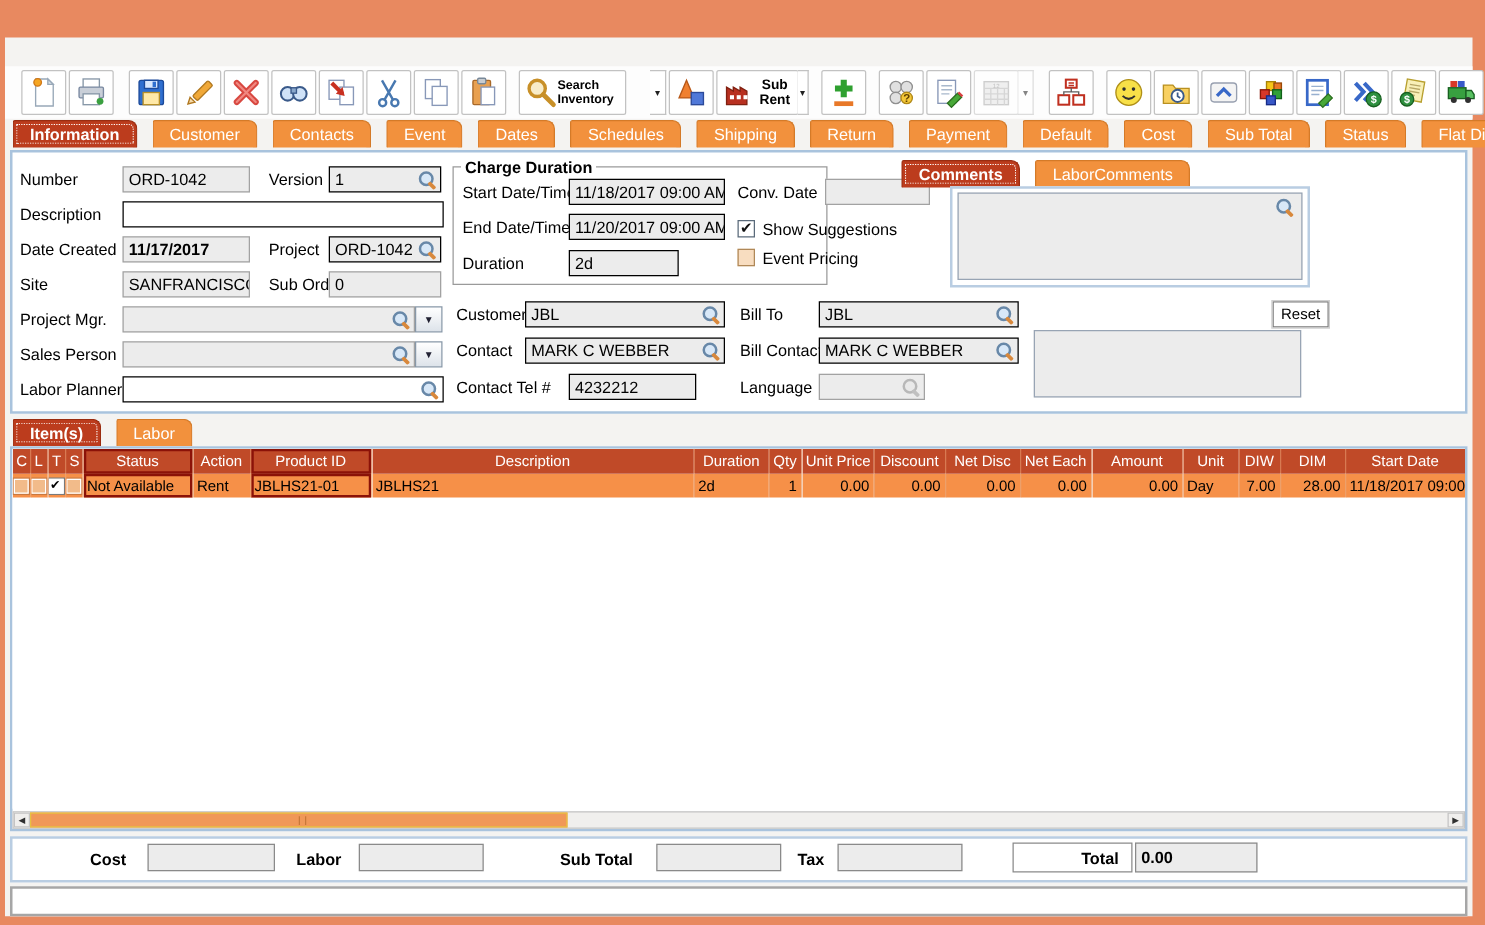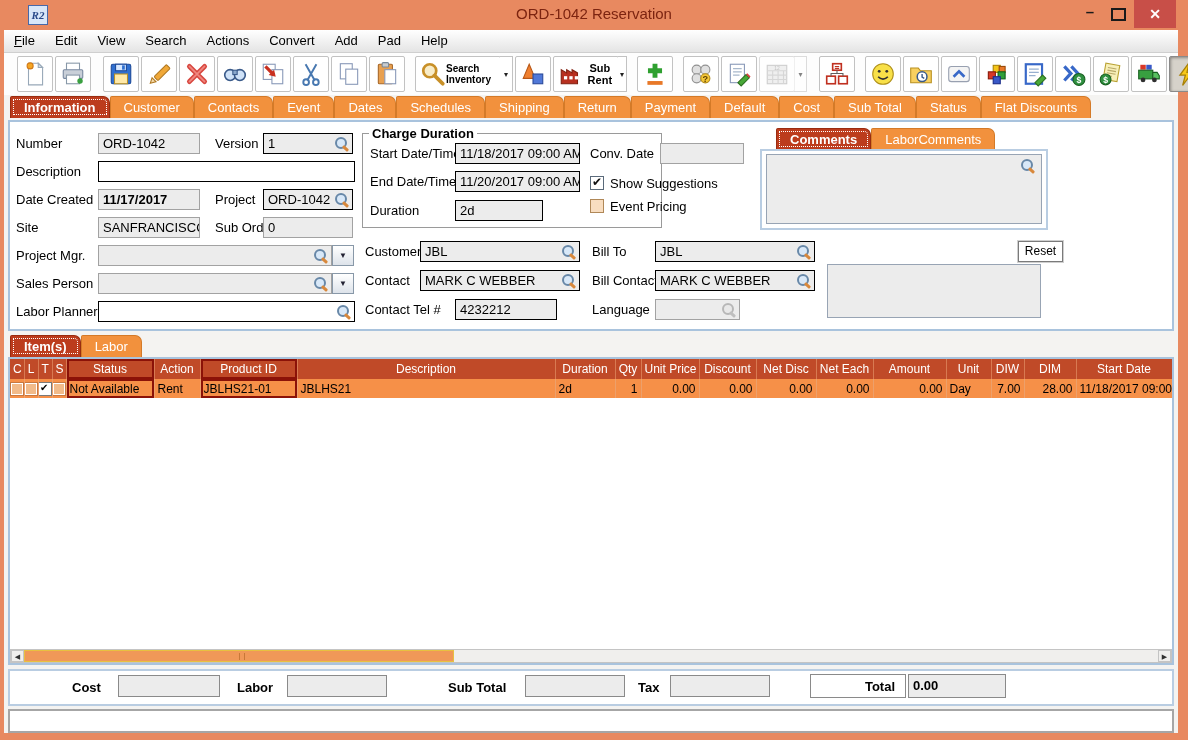--- a/index.html
+++ b/index.html
@@ -26,21 +26,21 @@
   .tb.wide{width:auto;padding:0 4px;}
   .tb.pressed{background:#d6d2ca;border:1px solid #8a8a8a;box-shadow:inset 1px 1px 3px rgba(0,0,0,.35);}
   .tb.disabled{opacity:.55;}
   .tbicon{display:flex;align-items:center;justify-content:center;}
   .silabel{font-size:10px;font-weight:bold;color:#000;width:50px;line-height:1.15;text-align:left;}
   .srlabel{font-size:11px;font-weight:bold;color:#000;margin-left:2px;}
   .tbdrop{width:12px;background:#fff;border:1px solid #c2c2c2;border-left:none;margin:0 1px 0 -2px;font-size:8px;color:#222;display:flex;align-items:center;justify-content:center;}
   .tbdrop.disabled{opacity:.55;}
   
   .tabrow{position:absolute;white-space:nowrap;}
-  .tab{display:inline-block;height:21px;line-height:21px;padding:0 13px;background:#f2913d;color:#fff;font-size:13px;border:1px solid #d8control;border:1px solid #d47a28;border-bottom:none;border-radius:2px 7px 0 0;margin-right:0;cursor:default;}
+  .tab{display:inline-block;height:21px;line-height:21px;padding:0 13px;background:#f2913d;color:#fff;font-size:13px;border:1px solid #d8control;border:1px solid #d47a28;border-bottom:none;border-radius:2px 7px 0 0;margin-right:12px;cursor:default;}
   .tab.active{background:#bc3c1d;border-color:#9a2c10;font-weight:bold;outline:1px dotted #fff;outline-offset:-4px;}
   
   .panel{position:absolute;background:#fff;border:2px solid #a9c3dd;box-sizing:border-box;}
   
   .lbl{position:absolute;font-size:13px;color:#000;white-space:nowrap;}
   .fld{position:absolute;height:21px;background:#ececec;border:1px solid #a2a2a2;box-sizing:border-box;font-size:13px;padding:2px 4px;white-space:nowrap;overflow:hidden;color:#000;}
   .fld.white{background:#fff;}
   .fld.bd{border-color:#000;}
   .mag{position:absolute;right:3px;top:3px;width:15px;height:14px;}
   .mag::before{content:"";position:absolute;left:1px;top:0;width:8px;height:8px;border:2px solid #6888a8;border-radius:50%;background:#d8e8f8;}
@@ -80,31 +80,23 @@
   .tfld{position:absolute;height:22px;background:#ececec;border:1px solid #8a8a8a;box-sizing:border-box;font-size:13px;font-weight:bold;padding:3px 4px;}
   .totalbox{position:absolute;left:810px;top:674px;width:96px;height:24px;background:#fff;border:1px solid #8a8a8a;box-sizing:border-box;font-size:13px;font-weight:bold;text-align:right;padding:4px 10px 0 0;}
   .totalval{left:908px;top:674px;width:98px;height:24px;}
   .statusbar{position:absolute;left:8px;top:709px;width:1166px;height:24px;background:#fff;border:2px solid #a6a6a6;box-sizing:border-box;}
 </style>
 </head>
 <body>
 
 <div id="window">
 
-  <div class="titlebar">
-    <span class="appicon">R2</span>
-    <span class="wtitle">ORD-1042 Reservation</span>
-    <span class="wc min">–</span>
-    <span class="wc max"><span class="maxbox"></span></span>
-    <span class="wc close">✕</span>
-  </div>
 
   <div class="appbg"></div>
 
-  <div class="menubar" id="menubar"><span class="mitem"><u>F</u>ile</span><span class="mitem">Edit</span><span class="mitem">View</span><span class="mitem">Search</span><span class="mitem">Actions</span><span class="mitem">Convert</span><span class="mitem">Add</span><span class="mitem">Pad</span><span class="mitem">Help</span></div>
 
   <div class="toolbar" id="toolbar">
       <div class="tbgroup">
         <button class="tb">
           <span class="tbicon">
             <svg width="26" height="26" viewBox="0 0 24 24">
               <path d="M6 2h9l4 4v16H6z" fill="#fff" stroke="#98a8b8"></path>
               <path d="M15 2l4 4h-4z" fill="#d8e0e8" stroke="#98a8b8"></path>
               <circle cx="7.5" cy="4.5" r="2.8" fill="#f5a623" stroke="#d07818"></circle>
             </svg>
@@ -203,21 +195,21 @@
         <button class="tb">
           <span class="tbicon">
             <svg width="26" height="26" viewBox="0 0 24 24">
               <rect x="4" y="3" width="13" height="18" rx="1" fill="#e8a050" stroke="#a86828"></rect>
               <rect x="7.5" y="1.5" width="6" height="4" rx="1" fill="#c8ccd0" stroke="#788898"></rect>
               <rect x="10" y="8" width="10" height="13" fill="#fff" stroke="#8898b8"></rect>
             </svg>
           </span>
         </button>
       </div>
-      <div class="tbgroup" style="margin-left: 8px;">
+      <div class="tbgroup" style="margin-left: 8px; gap: 20px;">
         <button class="tb wide">
           <span class="tbicon">
             <svg width="26" height="26" viewBox="0 0 24 24">
               <circle cx="9" cy="9" r="6" fill="#f8ecc8" stroke="#c89028" stroke-width="2.5"></circle>
               <path d="M13.5 13.5L21 21" stroke="#c89028" stroke-width="3.5" stroke-linecap="round"></path>
             </svg>
           </span>
           <span class="silabel">Search Inventory</span>
         </button>
         <span class="tbdrop">▾</span>
@@ -471,21 +463,21 @@
   <div class="lbl" style="left:365px;top:273px;">Contact</div>
   <div class="fld bd" style="left:420px;top:270px;width:160px;"><span class="val">MARK C WEBBER</span><span class="mag"></span></div>
   <div class="lbl" style="left:592px;top:273px;">Bill Contact</div>
   <div class="fld bd" style="left:655px;top:270px;width:160px;"><span class="val">MARK C WEBBER</span><span class="mag"></span></div>
 
   <div class="lbl" style="left:365px;top:302px;">Contact Tel #</div>
   <div class="fld bd" style="left:455px;top:299px;width:102px;"><span class="val">4232212</span></div>
   <div class="lbl" style="left:592px;top:302px;">Language</div>
   <div class="fld" style="left:655px;top:299px;width:85px;"><span class="val"></span><span class="mag dim"></span></div>
 
-  <div class="tabrow" id="ctabs" style="left:776px;top:128px;"><span class="tab active">Comments</span><span class="tab">LaborComments</span></div>
+  <div class="tabrow" id="ctabs" style="left:721px;top:128px;"><span class="tab active">Comments</span><span class="tab">LaborComments</span></div>
   <div class="cmto"></div>
   <div class="cmti"><span class="val"></span><span class="mag" style="right:6px;top:4px;"></span></div>
 
   <div class="lbl" style="left:827px;top:247px;margin-top:20px;">Document Folder:</div>
   <div class="reset">Reset</div>
   <div class="docbox"><span class="val"></span></div>
 
   <div class="tabrow" id="itemtabs" style="left:10px;top:335px;"><span class="tab active">Item(s)</span><span class="tab">Labor</span></div>
   <div class="panel" style="left:8px;top:357px;width:1166px;height:308px;"></div>
   <div id="tablewrap">

